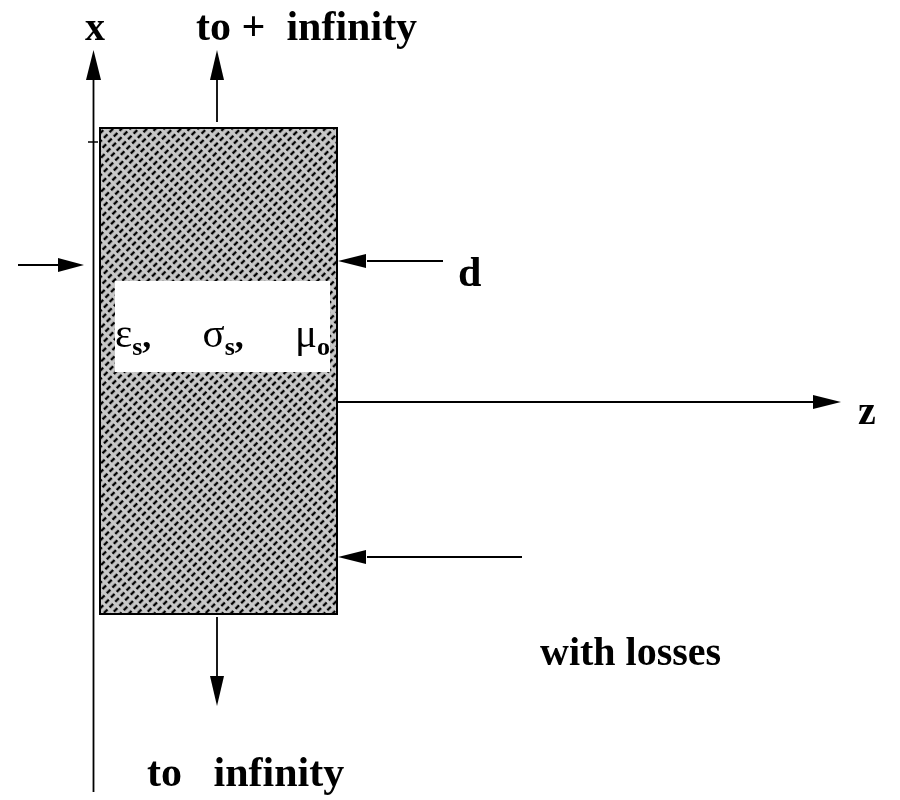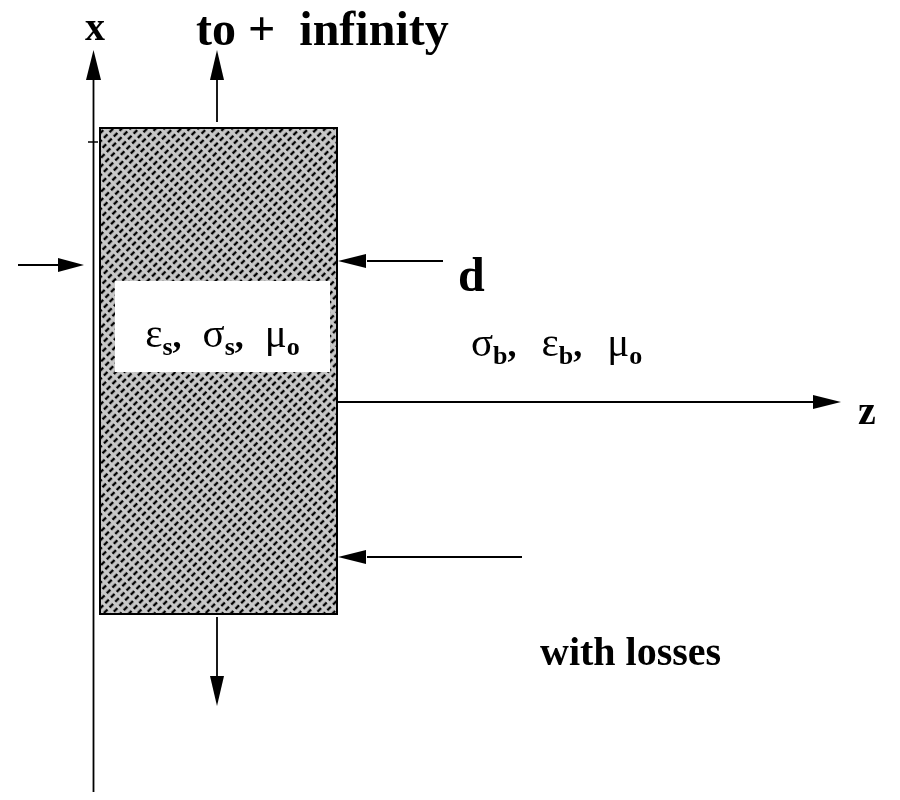--- a/index.html
+++ b/index.html
@@ -20,21 +20,21 @@
     position: absolute;
     left: 0;
     top: 0;
   }
   .lbl {
     position: absolute;
     font-weight: bold;
     white-space: pre;
     line-height: 1.05;
   }
-  .fs42 { font-size: 48px; }
+  .fs42 { font-size: 42px; }
   .fs40 { font-size: 40px; }
   .caption {
     position: absolute;
     left: 540px;
     top: 532px;
     font-weight: bold;
     font-size: 40px;
     line-height: 1.2;
     white-space: pre;
   }
@@ -59,21 +59,21 @@
     font-size: 36px;
     font-weight: bold;
   }
   .slab-material {
     left: 115px;
     top: 281px;
     width: 215px;
     height: 91px;
     display: flex;
     align-items: flex-end;
-    justify-content: center;
+    justify-content: space-between;
     padding-bottom: 10px;
     box-sizing: border-box;
   }
   .bg-material {
     left: 471px;
     top: 318px;
   }
 </style>
 </head>
 <body>
@@ -116,30 +116,26 @@
   </svg>
 
   <div class="lbl fs40" style="left:85px; top:6px;">x</div>
 
   <div class="lbl fs42" style="left:196px; top:4px;">to +  infinity</div>
 
   <div class="lbl fs42" style="left:458px; top:250px;">d</div>
 
   <div class="lbl fs40" style="left:858px; top:390px;">z</div>
 
+  <div class="lbl fs42" style="left:147px; top:750px;">to   infinity</div>
 
   <div class="caption">
     <div>with losses</div>
   </div>
 
   <div class="material slab-material">
     <span class="mpart"><span class="greek">ε</span><span class="msub">s</span><span class="msep">,</span></span>
     <span class="mpart"><span class="greek">σ</span><span class="msub">s</span><span class="msep">,</span></span>
     <span class="mpart"><span class="greek">μ</span><span class="msub">o</span><span class="msep"></span></span>
   </div>
 
-  <div class="material bg-material">
-    <span class="mpart"><span class="greek">σ</span><span class="msub">b</span><span class="msep">,</span></span>
-    <span class="mpart"><span class="greek">ε</span><span class="msub">b</span><span class="msep">,</span></span>
-    <span class="mpart"><span class="greek">μ</span><span class="msub">o</span><span class="msep"></span></span>
-  </div>
 
 </div>
 
 </body></html>

